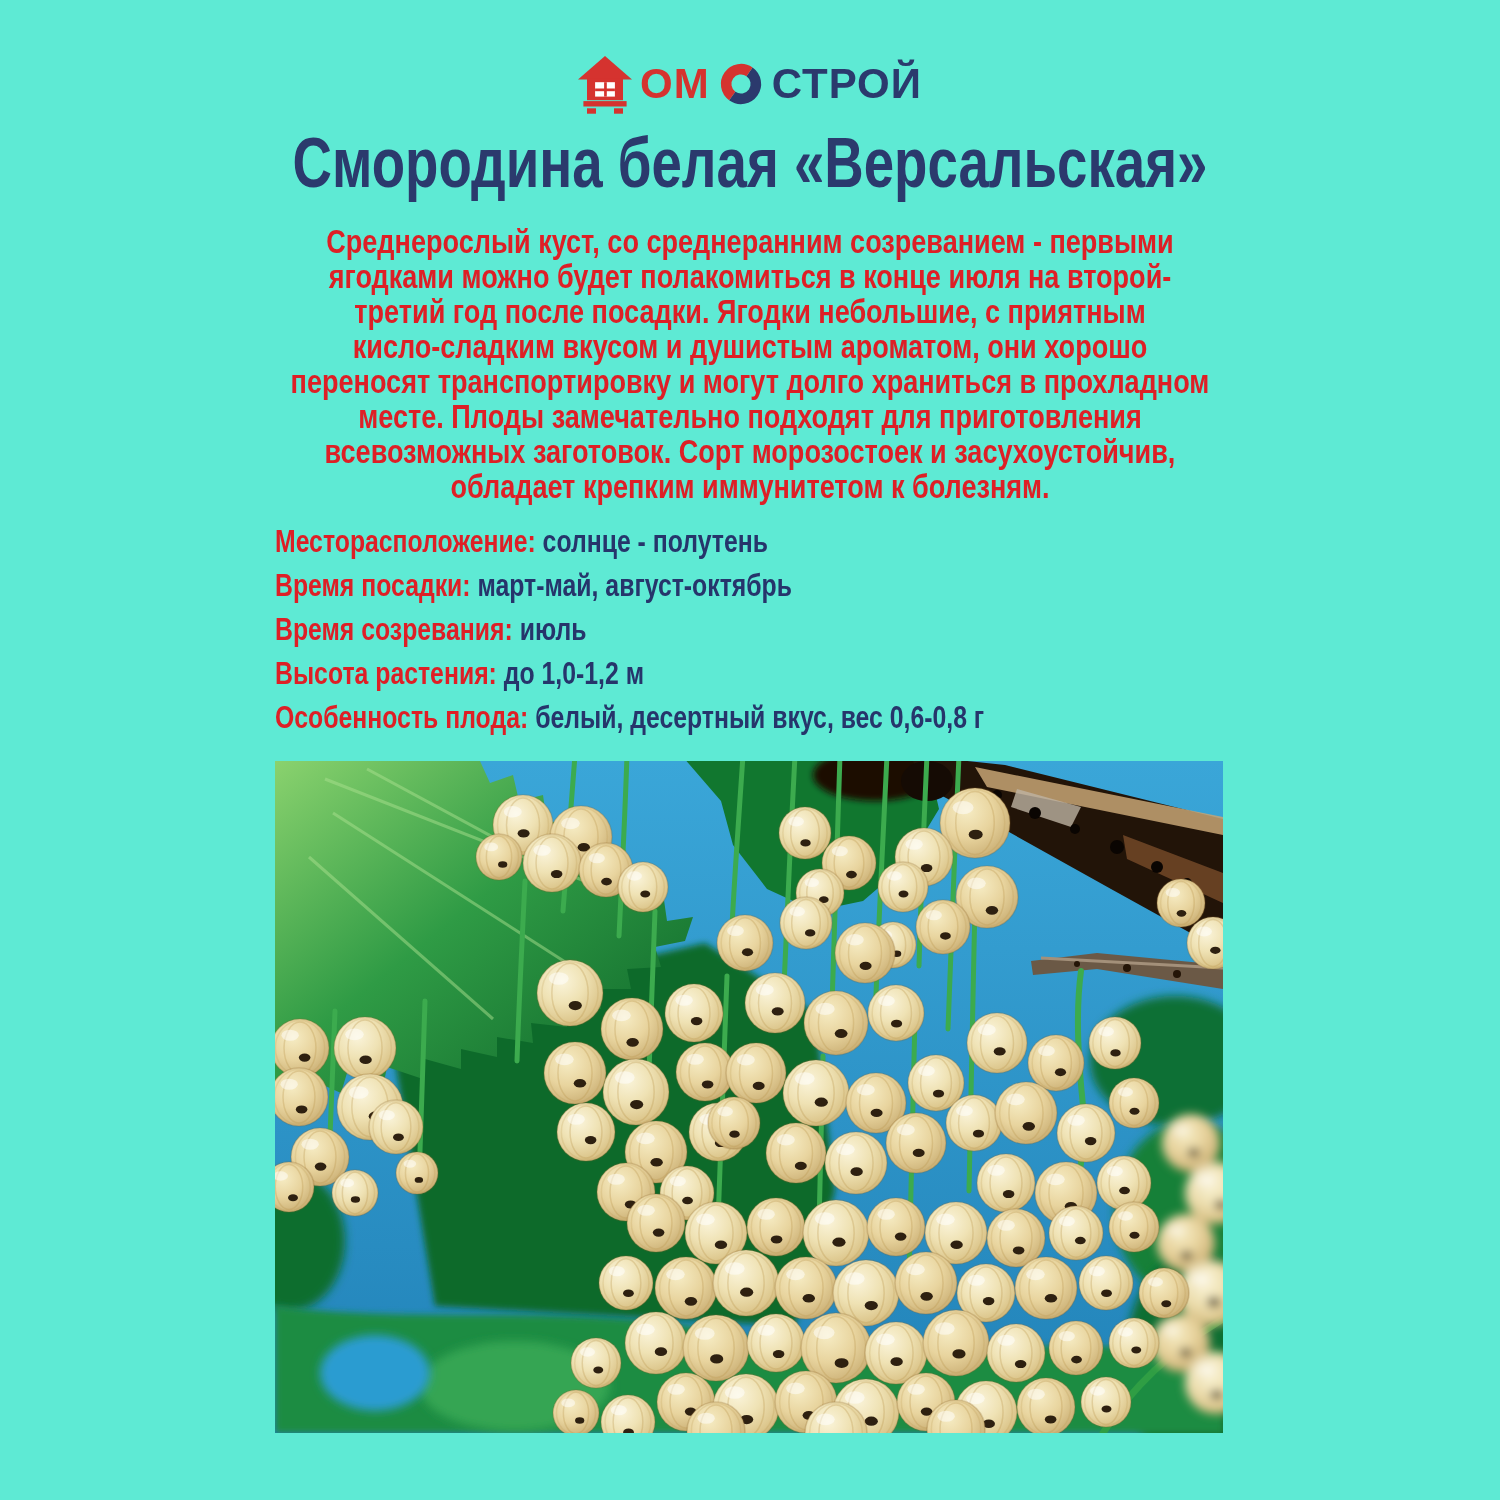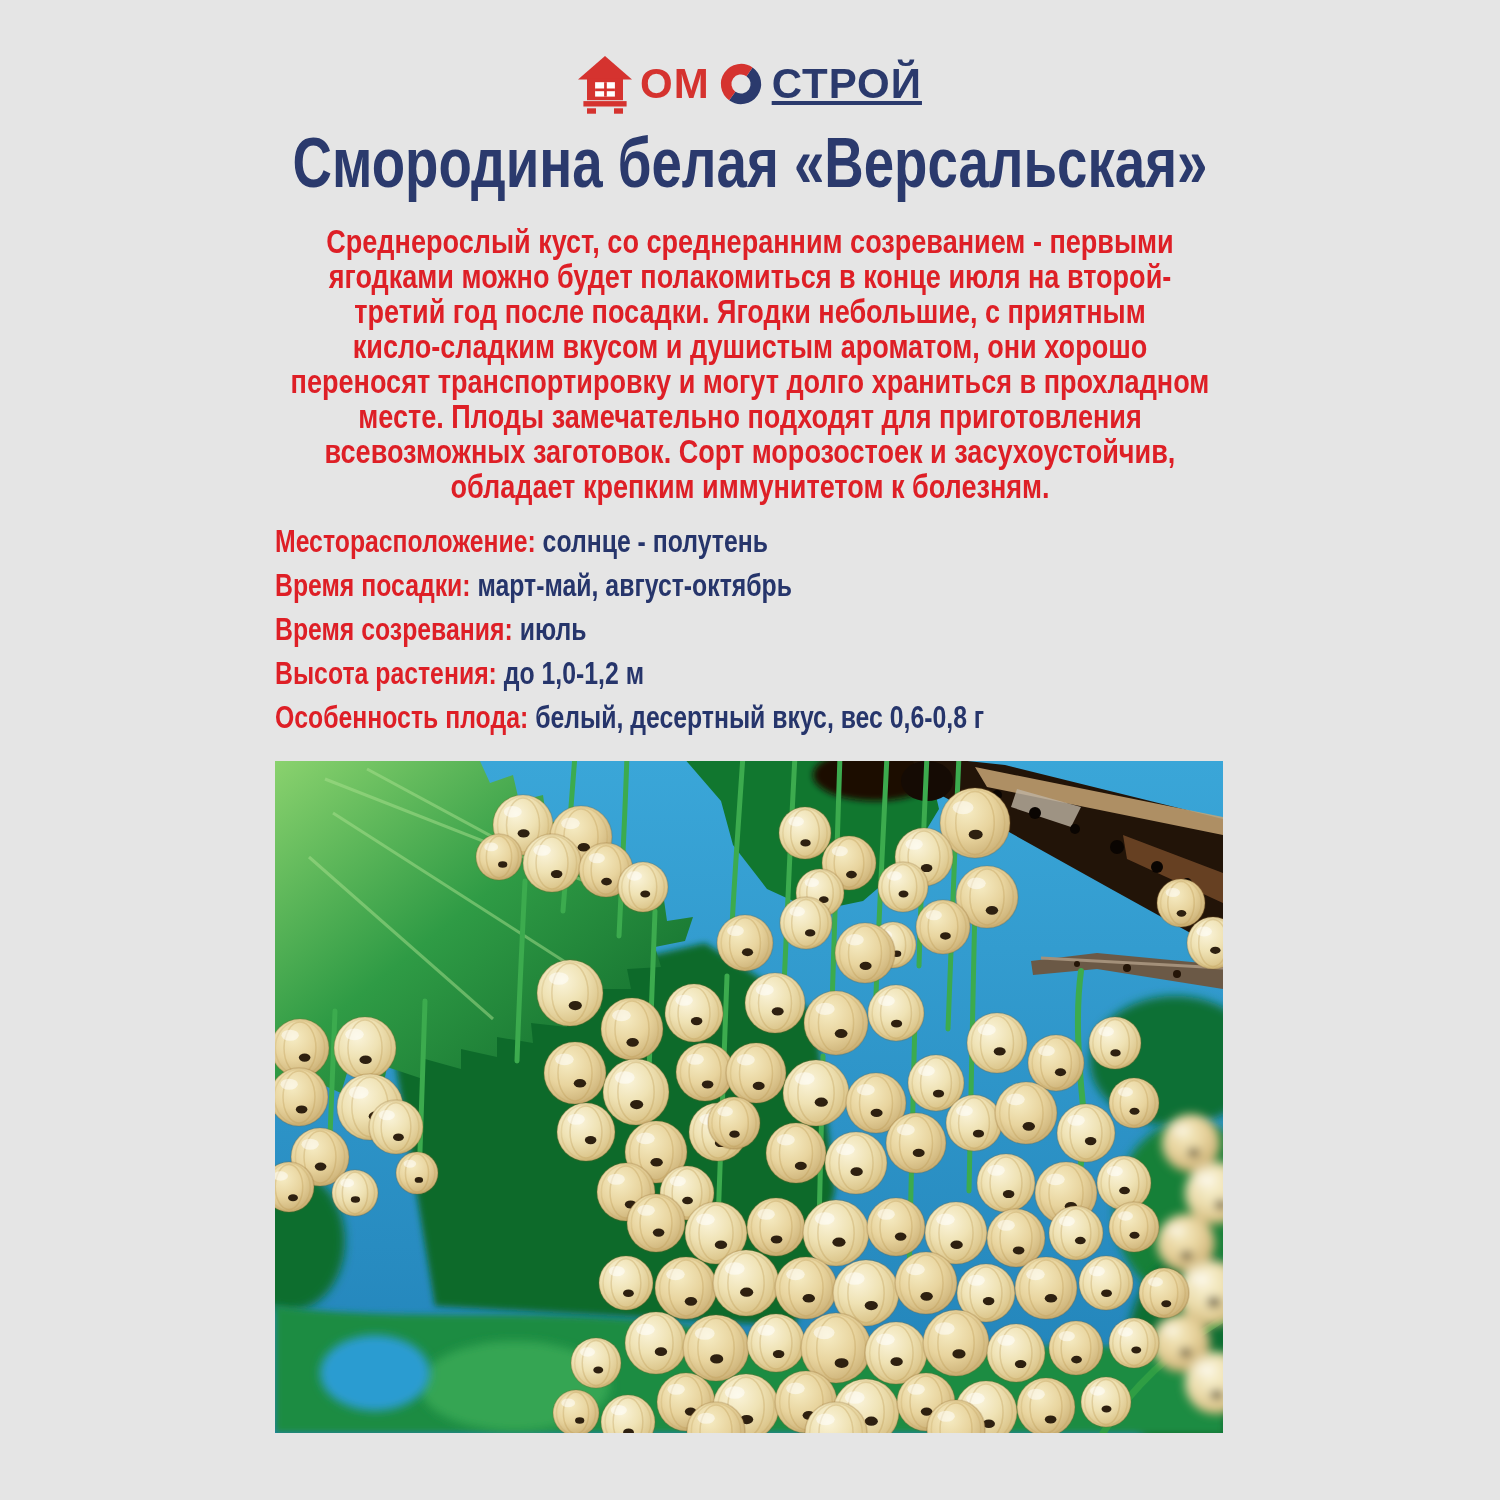--- a/index.html
+++ b/index.html
@@ -1,23 +1,23 @@
 <!DOCTYPE html>
 <html><head>
 <meta charset="utf-8">
 <style>
   html,body{margin:0;padding:0;background:#ffffff;}
   body{width:1500px;height:1500px;overflow:hidden;}
-  .page{position:relative;width:1500px;height:1500px;background:#e5e5e5;
+  .page{position:relative;width:1500px;height:1500px;background:#5eead4;
         font-family:"Liberation Sans",sans-serif;font-weight:bold;}
   
   .logo-row{display:flex;justify-content:center;align-items:center;gap:8px;padding-top:54px;}
   .logo-text{font-size:42px;letter-spacing:1px;line-height:1;}
   .logo-om{color:#d5332f;}
-  .logo-stroy{color:#2b3a6d;text-decoration:underline;}
+  .logo-stroy{color:#2b3a6d;}
   .logo-row svg{display:block;}
   
   .title{margin:12px 0 0 0;text-align:center;font-size:70px;line-height:74px;
          color:#2b3a6d;transform:scaleX(.78);transform-origin:50% 0;white-space:nowrap;}
   
   .desc{margin-top:24px;text-align:center;font-size:33px;line-height:35px;color:#de1f26;
         transform:scaleX(.82);transform-origin:50% 0;}
   .desc-line{white-space:nowrap;}
   
   .specs{margin:22px 0 0 275px;font-size:31px;line-height:31px;

